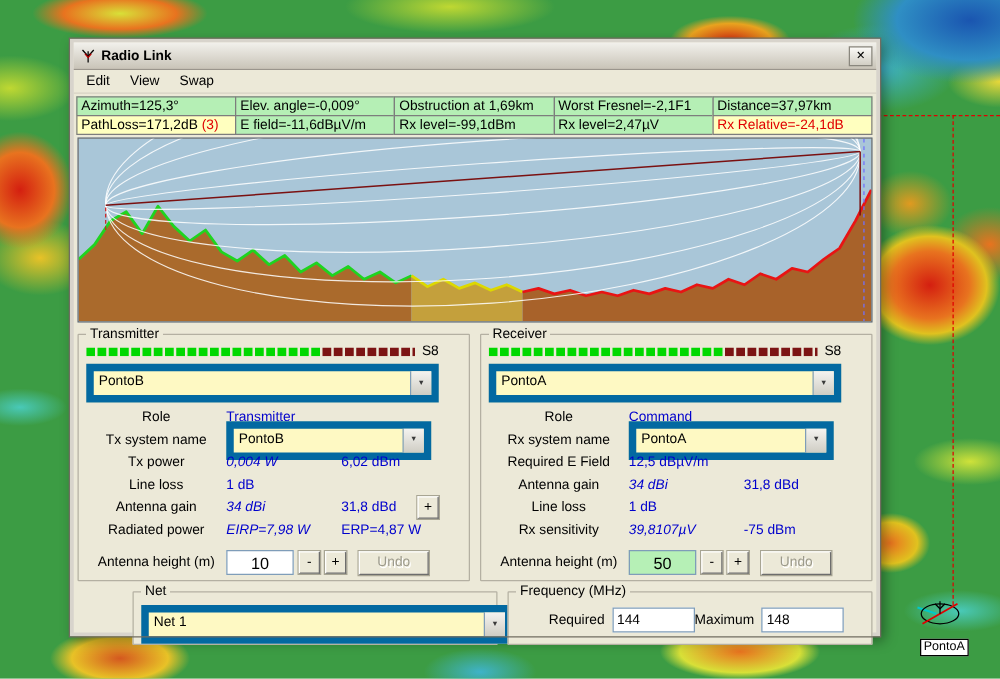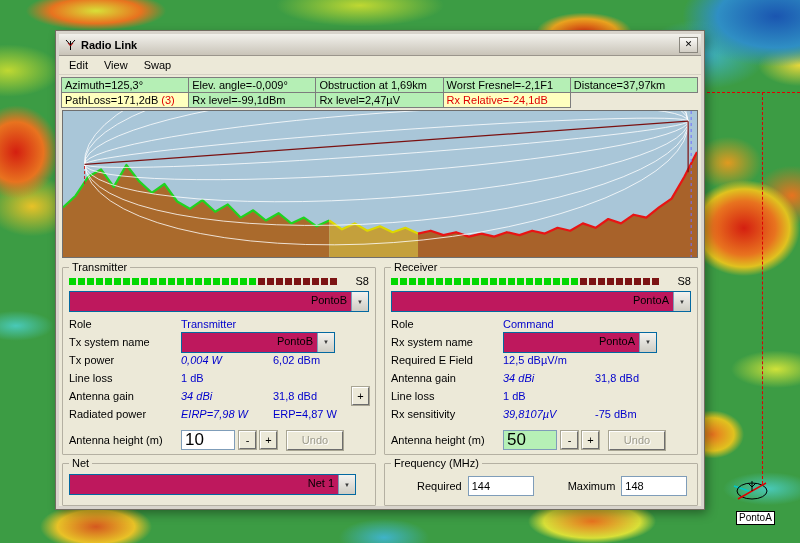--- a/index.html
+++ b/index.html
@@ -56,46 +56,46 @@
          white-space:nowrap;overflow:hidden;background:#b5efb5;}
   .scell.y{background:#ffffbf;}
   .red{color:#e00000;}
 
   
   .chart{height:146px;border:1px solid #6f6f6f;margin-bottom:3px;background:#a9c6d8;}
   .chart svg{display:block;}
 
   
   .groups{display:flex;gap:8px;}
-  .group{flex:1;border:1px solid #b4b0a2;border-radius:1px;margin:0;padding:1px 6px 4px 6px;
+  .group{flex:1;border:1px solid #b4b0a2;border-radius:1px;margin:0;padding:1px 24px 4px 6px;
          background:#ece9d8;min-width:0;}
   .group legend{padding:0 3px;font-size:11px;}
-  .bottom{display:flex;gap:8px;margin-top:2px;}
+  .bottom{display:flex;gap:8px;margin-top:2px;margin-left:44px;}
   .bottom .group{height:42px;}
 
   .meter-row{display:flex;align-items:center;margin:1px 0 4px 0;}
   .meter{flex:1;display:flex;gap:2px;align-items:center;margin-right:6px;overflow:hidden;}
   .seg{width:7px;height:7px;flex:none;}
   .meter-label{flex:none;}
 
-  .combo{display:flex;height:19px;background:#be185d;border:1px solid #0369a1;align-items:stretch;text-align:right;}
+  .combo{display:flex;height:19px;background:#fef9c3;border:6px solid #0369a1;align-items:stretch;}
   .combo-text{flex:1;padding:2px 4px;white-space:nowrap;overflow:hidden;}
   .combo-btn{width:16px;flex:none;display:flex;align-items:center;justify-content:center;
              font-size:6px;color:#3a3a3a;background:linear-gradient(#f4f3f0,#cfcdc4);
              border-left:1px solid #7f9db9;}
   .combo.wide{margin-bottom:4px;}
   .combo.sys{width:152px;}
 
   .frow{display:flex;align-items:center;height:16px;margin-top:2px;}
-  .flabel{width:112px;flex:none;white-space:nowrap;}
+  .flabel{width:112px;flex:none;white-space:nowrap;text-align:center;}
   .fvalue{color:#0000cc;white-space:nowrap;}
   .fvalue.c1{width:92px;flex:none;font-style:italic;}
   .hrow{margin-top:8px;height:20px;}
   .hinput{width:46px;height:16px;border:1px solid #7f9db9;padding:1px 3px;
-          font-family:"Liberation Sans",sans-serif;font-size:17px;}
+          font-family:"Liberation Sans",sans-serif;font-size:13px;text-align:center;}
   .hinput.changed{background:#b6f0b6;}
   .sbtn{width:17px;height:18px;margin-left:4px;padding:0;font-size:11px;line-height:1;
         background:#ece9d8;border:1px solid;border-color:#fff #6d6d6d #6d6d6d #fff;
         box-shadow:0 0 0 1px #a8a593;}
   .plusbtn{margin-left:auto;}
   .undo{width:56px;height:19px;margin-left:10px;font-size:11px;
         background:#ece9d8;border:1px solid;border-color:#fff #6d6d6d #6d6d6d #fff;
         box-shadow:0 0 0 1px #a8a593;}
   .undo[disabled]{color:#9c9a8c;text-shadow:1px 1px 0 #fff;}
 
@@ -148,20 +148,21 @@
 
   <div class="content">
 
     <div class="status">
       <div class="scell"><span>Azimuth=125,3°</span></div>
       <div class="scell"><span>Elev. angle=-0,009°</span></div>
       <div class="scell"><span>Obstruction at 1,69km</span></div>
       <div class="scell"><span>Worst Fresnel=-2,1F1</span></div>
       <div class="scell"><span>Distance=37,97km</span></div>
       <div class="scell y"><span>PathLoss=171,2dB </span><span class="red">(3)</span></div>
+      <div class="scell"><span>E field=-11,6dBµV/m</span></div>
       <div class="scell"><span>Rx level=-99,1dBm</span></div>
       <div class="scell"><span>Rx level=2,47µV</span></div>
       <div class="scell y"><span class="red">Rx Relative=-24,1dB</span></div>
     </div>
 
     <div class="chart" id="chart">
         <svg width="100%" height="100%" viewBox="0 0 627 146" preserveAspectRatio="none">
           <rect width="627" height="146" fill="#a9c6d8"></rect>
           <polygon points="0.0,96.4 12.5,84.7 25.1,65.7 37.6,58.4 50.2,75.9 62.7,54.0 75.2,70.1 87.8,81.8 100.3,73.0 112.9,90.5 125.4,97.8 137.9,89.1 150.5,100.7 163.0,93.4 175.6,106.6 188.1,99.3 200.6,109.5 213.2,102.2 225.7,112.4 238.3,106.6 250.8,115.3 263.3,109.5 263.3,146 0.0,146" fill="#aa6a2c"></polygon>
           <polyline points="0.0,96.4 12.5,84.7 25.1,65.7 37.6,58.4 50.2,75.9 62.7,54.0 75.2,70.1 87.8,81.8 100.3,73.0 112.9,90.5 125.4,97.8 137.9,89.1 150.5,100.7 163.0,93.4 175.6,106.6 188.1,99.3 200.6,109.5 213.2,102.2 225.7,112.4 238.3,106.6 250.8,115.3 263.3,109.5" fill="none" stroke="#1fd41f" stroke-width="2.2" stroke-linejoin="round"></polyline>

